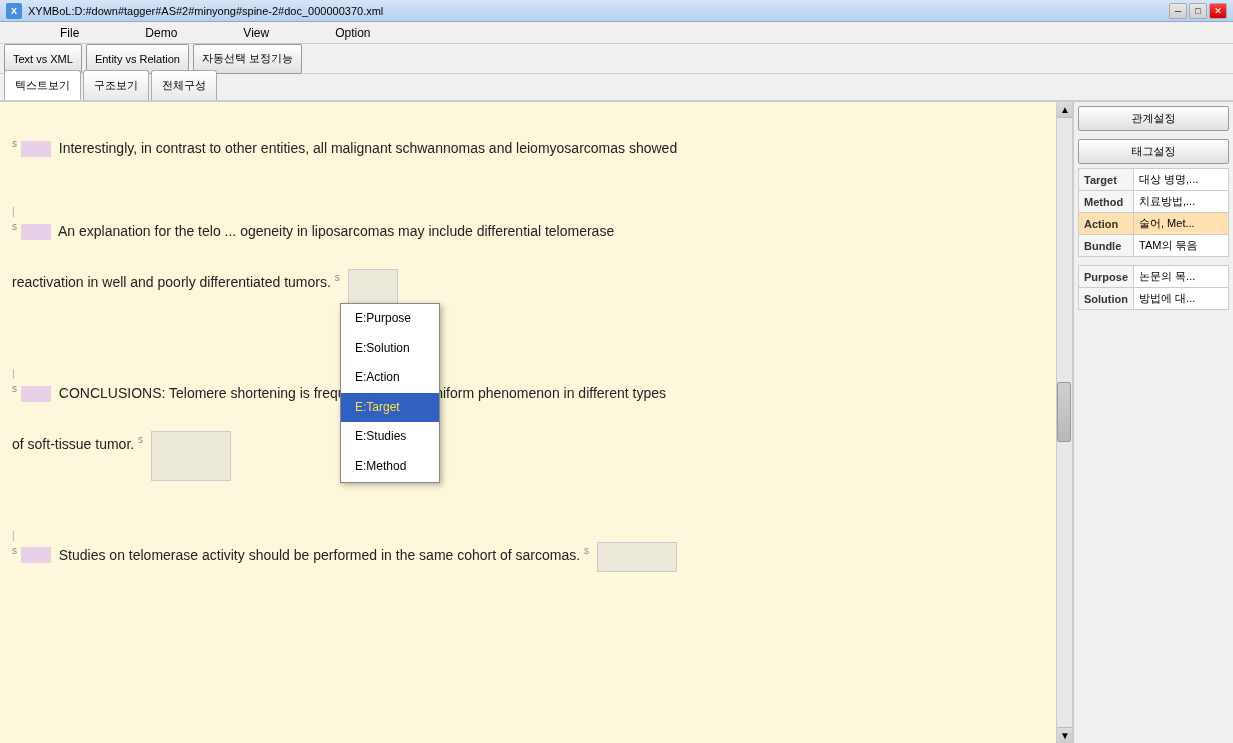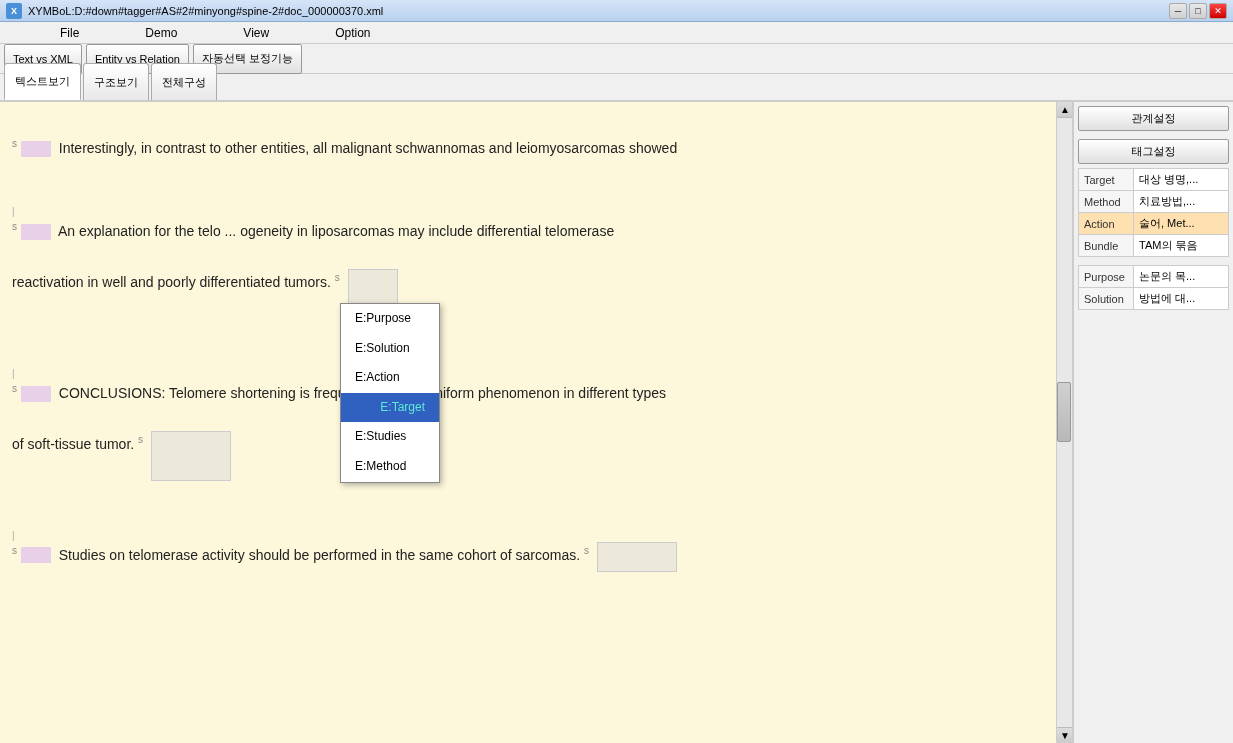--- a/index.html
+++ b/index.html
@@ -100,21 +100,21 @@
       gap: 2px;
     }
     .tab {
       padding: 3px 10px;
       font-size: 11px;
       background: linear-gradient(to bottom, #fff, #e8e8e8);
       border: 1px solid #aaa;
       border-bottom: none;
       border-radius: 3px 3px 0 0;
       cursor: pointer;
-      height: 37px;
+      height: 30px;
       display: flex;
       align-items: center;
     }
     .tab.active {
       background: #fff;
       border-bottom: 1px solid #fff;
       z-index: 1;
     }
     .main-area {
       display: flex;
@@ -171,21 +171,21 @@
     }
     .sidebar-table td {
       border: 1px solid #ccc;
       padding: 3px 5px;
       font-size: 11px;
       background: #fff;
     }
     .sidebar-table .label-cell {
       background: #f5f5f5;
       color: #333;
-      font-weight: normal;
+      font-weight: bold;
       width: 55px;
     }
     .sidebar-table .action-highlight {
       background: #ffe0b0;
     }
     .sidebar-divider {
       height: 8px;
     }
     .context-menu {
       position: absolute;
@@ -198,22 +198,21 @@
       top: 201px;
     }
     .context-menu-item {
       padding: 4px 14px;
       font-size: 12px;
       cursor: pointer;
       color: #000;
     }
     .context-menu-item.selected {
       background: #3060c0;
-      color: #5eead4;
-      text-align: right;
+      color: #fde047;
     }
     .paragraph-marker {
       font-size: 10px;
       color: #aaa;
       display: block;
       line-height: 1.2;
     }
     .scrollbar-thumb {
       width: 14px;
       height: 60px;

